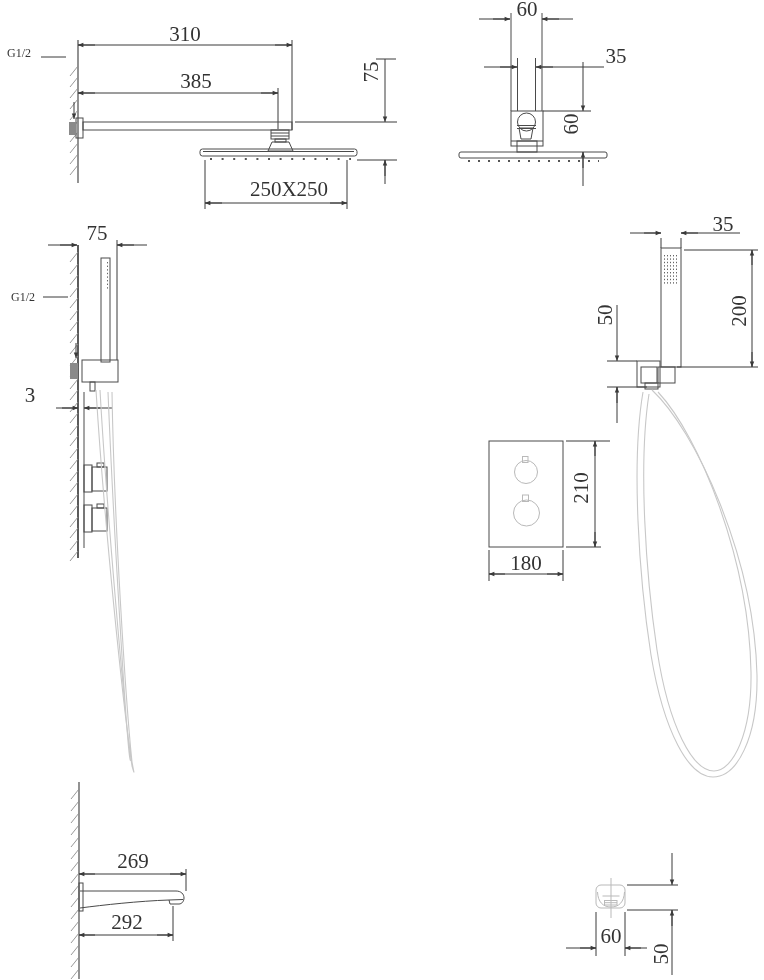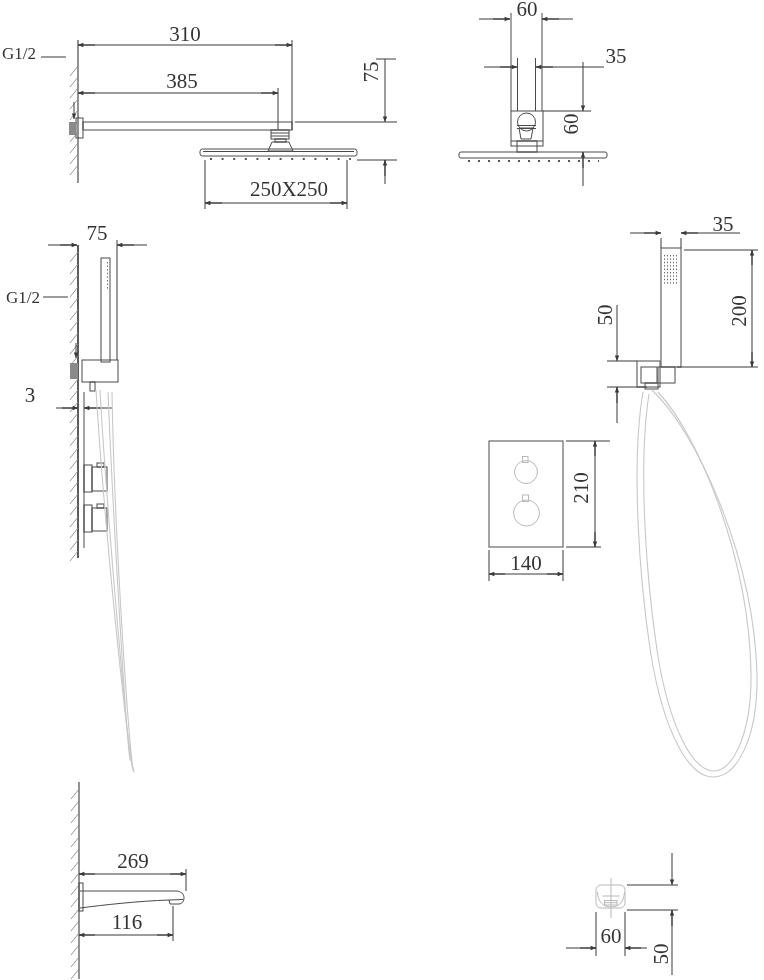--- a/index.html
+++ b/index.html
@@ -14,21 +14,21 @@
   .ht {stroke:#8d8d8d;stroke-width:0.9;fill:none;}        
   .lp {stroke:#b9b9b9;stroke-width:1;fill:none;}          
   .h  {stroke:#c8c8c8;stroke-width:1.1;fill:none;}        
   .dots{stroke:#555;stroke-width:2;fill:none;}
   .spray{stroke:#666;stroke-width:1;fill:none;}
   .pf {fill:#8a8a8a;stroke:none;}                         
   
   .dim{position:absolute;font-size:21px;color:#333;white-space:nowrap;
        transform:translate(-50%,-50%);line-height:1;}
   .dim.v{transform:translate(-50%,-50%) rotate(-90deg);}
-  .dim.small{font-size:17px;}
+  .dim.small{font-size:12px;}
 </style>
 </head>
 <body>
 
 <div class="page">
 
 <svg width="764" height="980" viewBox="0 0 764 980">
   <defs>
     <marker id="ah" viewBox="0 0 10 10" refX="9.8" refY="5" markerWidth="15" markerHeight="5.5" orient="auto" markerUnits="userSpaceOnUse">
       <path d="M0,1 L10,5 L0,9 Z" fill="#3a3a3a"></path>
@@ -242,39 +242,39 @@
     <line class="d" x1="596" y1="912" x2="596" y2="956"></line>
     <line class="d" x1="625" y1="912" x2="625" y2="956"></line>
     <line class="d" x1="566" y1="948" x2="596" y2="948"></line>
     <line class="d" x1="580" y1="948" x2="596" y2="948" marker-end="url(#ah)"></line>
     <line class="d" x1="625" y1="948" x2="647" y2="948"></line>
     <line class="d" x1="641" y1="948" x2="625" y2="948" marker-end="url(#ah)"></line>
   </g>
 </svg>
 
 <div class="dim" style="left:185px;top:34px">310</div>
-<div class="dim" style="left:182px;top:81px">385</div>
+<div class="dim" style="left:196px;top:81px">385</div>
 <div class="dim v" style="left:371px;top:72px">75</div>
 <div class="dim" style="left:289px;top:189px">250X250</div>
 <div class="dim small" style="left:19px;top:53px">G1/2</div>
 
 <div class="dim" style="left:527px;top:9px">60</div>
 <div class="dim" style="left:616px;top:56px">35</div>
 <div class="dim v" style="left:571px;top:124px">60</div>
 
 <div class="dim" style="left:97px;top:233px">75</div>
 <div class="dim small" style="left:23px;top:297px">G1/2</div>
 <div class="dim" style="left:30px;top:395px">3</div>
 
 <div class="dim" style="left:723px;top:224px">35</div>
 <div class="dim v" style="left:739px;top:311px">200</div>
 <div class="dim v" style="left:605px;top:315px">50</div>
 
 <div class="dim v" style="left:581px;top:488px">210</div>
-<div class="dim" style="left:526px;top:563px">140</div>
+<div class="dim" style="left:526px;top:563px">180</div>
 
 <div class="dim" style="left:133px;top:861px">269</div>
-<div class="dim" style="left:127px;top:922px">116</div>
+<div class="dim" style="left:127px;top:922px">292</div>
 
 <div class="dim" style="left:611px;top:936px">60</div>
 <div class="dim v" style="left:661px;top:954px">50</div>
 
 </div>
 
 </body></html>

